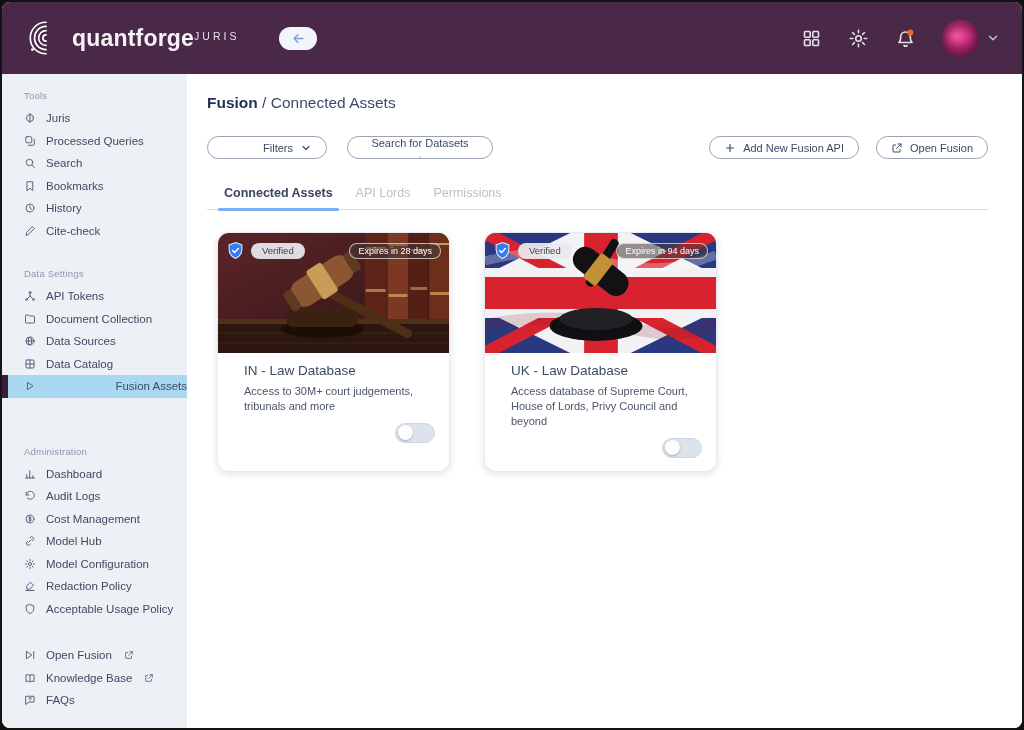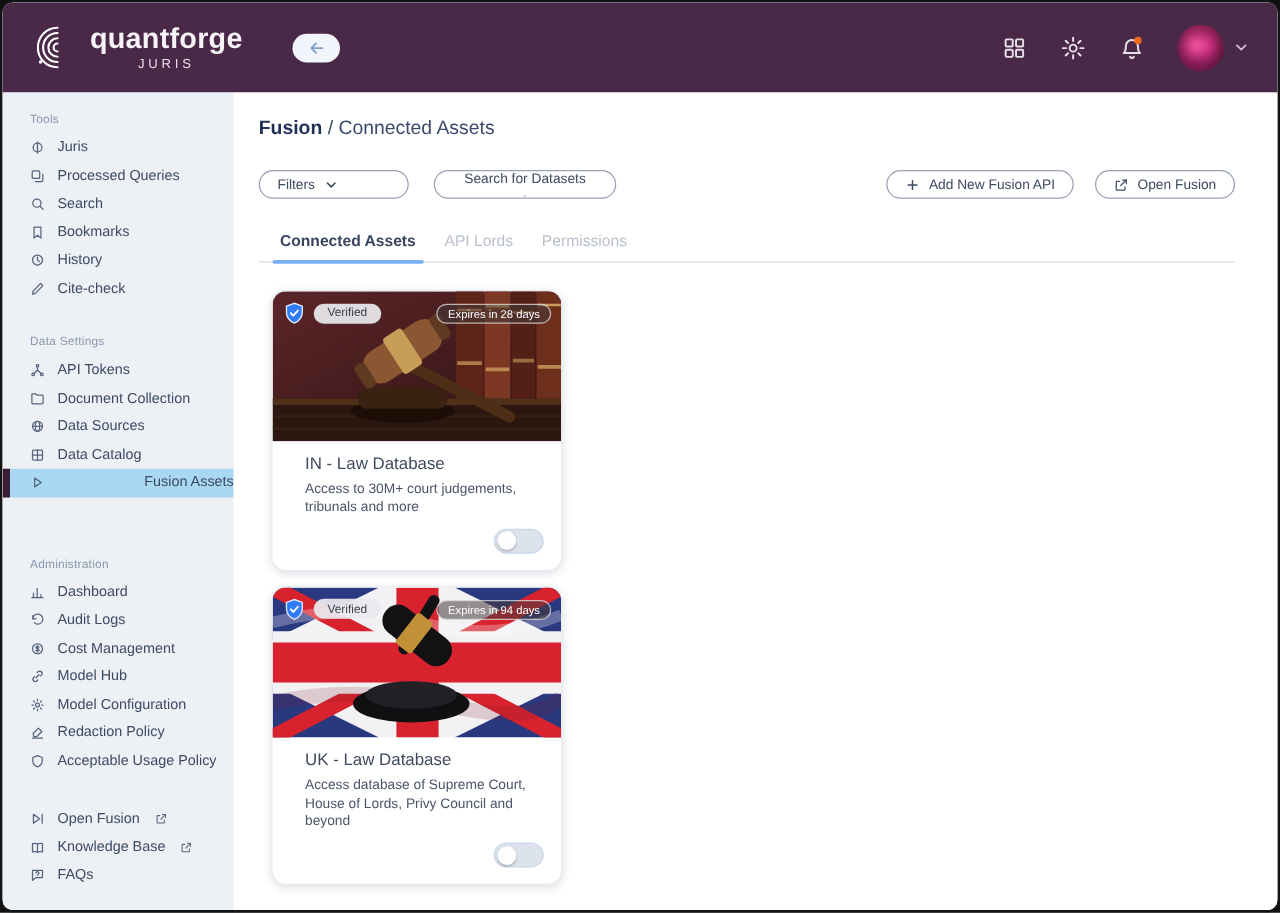--- a/index.html
+++ b/index.html
@@ -6,21 +6,21 @@
   html,body { width:1024px; height:730px; background:#101010; }
   body { font-family:"Liberation Sans", sans-serif; }
   .app { position:relative; width:1024px; height:730px; background:#fff;
          border:2px solid #141414; border-radius:10px; overflow:hidden; }
 
   
   .header { position:absolute; top:0; left:0; right:0; height:72px; background:#492947;
             display:flex; align-items:center; padding:0 22px; }
   .logo { display:flex; align-items:center; gap:6px; }
   .logo-swirl { width:42px; height:42px; }
-  .logo-text { display:flex; flex-direction:column; align-items:center; }
+  .logo-text { display:flex; }
   .brand { color:#f7f3f7; font-size:23px; font-weight:600; letter-spacing:.2px; line-height:1; }
   .brand-sub { color:#e9dfe8; font-size:10.5px; letter-spacing:3px; margin-top:3px; }
   .back-btn { margin-left:40px; width:38px; height:23px; background:#f2f5fb; border:none;
               border-radius:12px; display:flex; align-items:center; justify-content:center; cursor:pointer; }
   .back-btn svg { width:15px; height:15px; stroke:#7f9fd0; }
   .header-right { margin-left:auto; display:flex; align-items:center; gap:26px; }
   .hicon { width:21px; height:21px; stroke:#e8e0e8; cursor:pointer; }
   .avatar-wrap { display:flex; align-items:center; gap:7px; cursor:pointer; }
   .avatar { width:37px; height:37px; border-radius:50%;
             background:radial-gradient(circle at 38% 42%, #ff5ba8 0%, #e0318f 45%, #8d2456 100%);
@@ -43,37 +43,37 @@
   .side-item.active::before { content:""; position:absolute; left:0; top:0; bottom:0; width:6px; background:#3a1e38; }
   .ext-icon { width:10px; height:10px; color:#57647e; margin-left:2px; }
   .ext-icon svg { width:10px; height:10px; }
 
   
   .main { position:absolute; top:72px; left:185px; right:0; bottom:0; background:#fff;
           padding:20px 34px 0 20px; }
   .breadcrumb { font-size:15.5px; color:#3b4a6b; }
   .breadcrumb .bc-primary { font-weight:700; color:#1f3157; }
   .toolbar { display:flex; align-items:center; margin-top:24px; }
-  .pill-btn { display:flex; align-items:center; justify-content:flex-start; gap:7px; height:23px;
+  .pill-btn { display:flex; align-items:center; justify-content:flex-end; gap:7px; height:23px;
               border:1px solid #97a2b4; border-radius:12px; background:#fff; color:#3e4a61;
               font-size:11px; font-family:inherit; cursor:pointer; padding:0 14px; }
   .pill-btn svg { width:12px; height:12px; stroke:#3e4a61; }
   .btn-filters { width:120px; }
   .btn-search { width:146px; margin-left:20px;flex-direction:column; }
   .btn-search svg { width:14px; height:14px; }
   .toolbar-right { margin-left:auto; display:flex; gap:17px; }
   .tabs { display:flex; gap:23px; margin-top:27px; padding-left:17px;
           border-bottom:1.5px solid #d7dbe3; }
   .tab { position:relative; padding-bottom:9px; font-size:12.5px; color:#b9c0cc; cursor:pointer; }
   .tab.active { color:#39445f; font-weight:700; }
   .tab.active::after { content:""; position:absolute; left:-6px; right:-6px; bottom:-2px;
                        height:3px; border-radius:2px; background:#79b0f4; }
 
   
-  .cards { display:flex; gap:12px; margin-top:22px; padding-left:10px;flex-direction:column; }
+  .cards { display:flex; gap:34px; margin-top:22px; padding-left:10px; }
   .card { width:233px; background:#fff; border:1px solid #e7eaf0; border-radius:12px;
           box-shadow:0 2px 7px rgba(30,40,70,.14); overflow:hidden; }
   .card-img { position:relative; height:120px; }
   .card-img svg.photo { position:absolute; inset:0; width:100%; height:100%; display:block; }
   .badge-row-left { position:absolute; top:8px; left:8px; display:flex; align-items:center; gap:6px; }
   .shield { width:19px; height:19px; }
   .verified-pill { background:rgba(233,233,238,.93); color:#3a3f47; font-size:9.5px;
                    padding:2.5px 11px; border-radius:9px; }
   .expires-pill { position:absolute; top:10px; right:8px; background:rgba(70,58,58,.55);
                   border:1px solid rgba(255,255,255,.65); color:#fff; font-size:9px;

